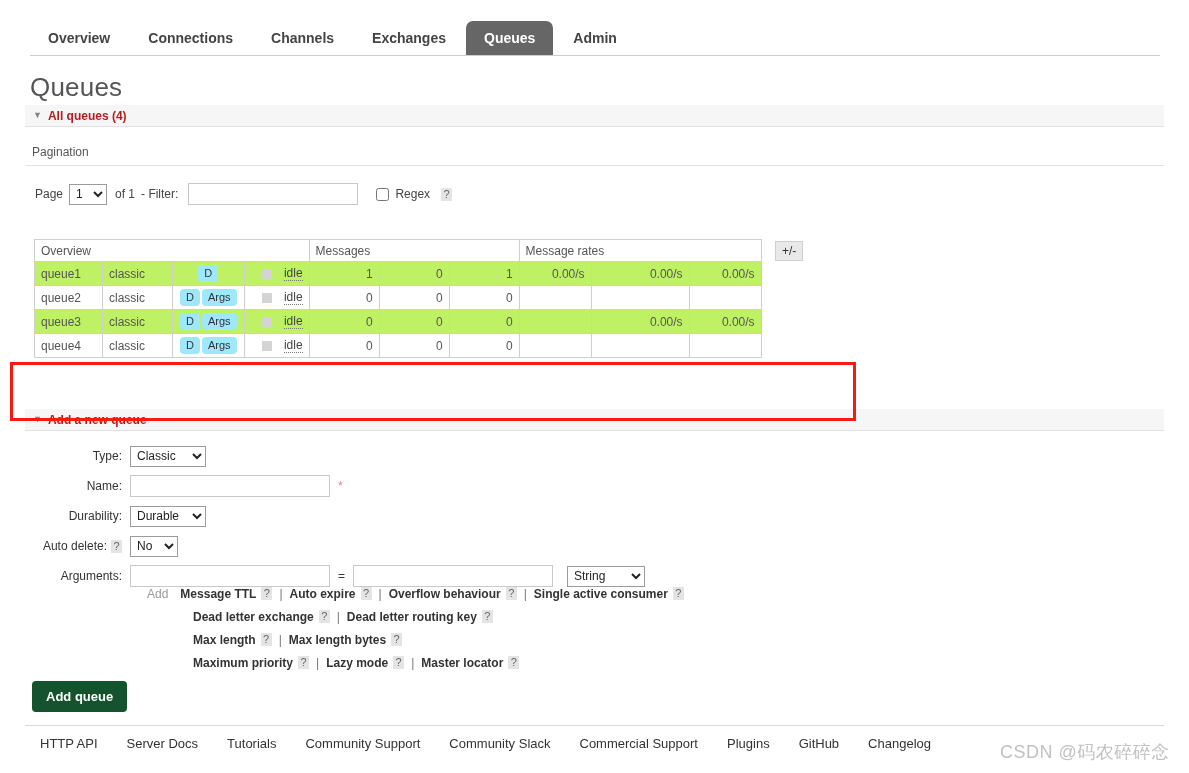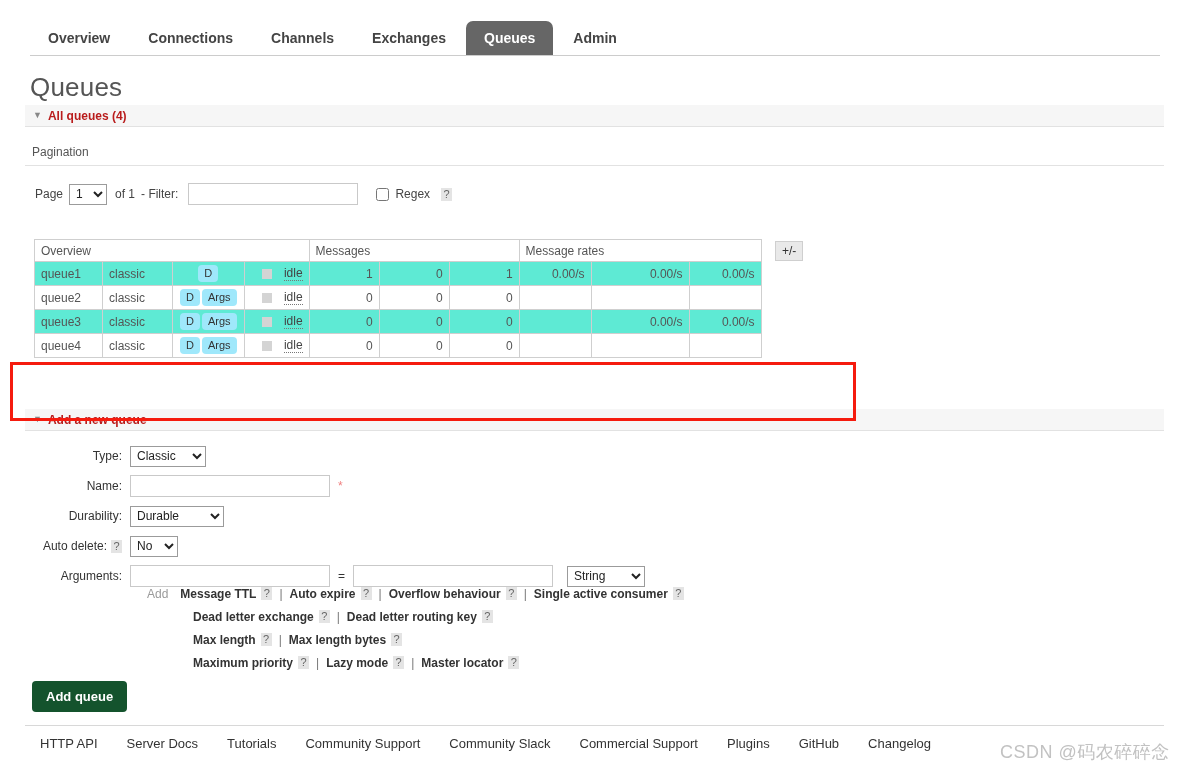--- a/index.html
+++ b/index.html
@@ -196,21 +196,21 @@
   }
   #queues-table thead tr.col-row th {
     background: #ffffff;
     color: #222222;
     font-weight: bold;
     text-align: left;
     height: 22px;
   }
   #queues-table thead tr.col-row th.num { text-align: right; }
   #queues-table tbody td { color: #555555; }
-  #queues-table tbody tr.shaded td { background: #5eead4; margin-left: 20px; }
+  #queues-table tbody tr.shaded td { background: #bef264; margin-left: 20px; }
   #queues-table tbody tr.plain td { background: #ffffff; }
   td.cell-name { font-weight: bold; color: #222222; width: 68px; }
   td.cell-type { width: 70px; }
   td.cell-features { width: 70px; text-align: center; }
   td.cell-state { width: 65px; }
   td.cell-num { text-align: right; width: 70px; }
   td.cell-rate { text-align: right; width: 72px; }
   td.cell-rate.wide { width: 98px; }
 
   .feature-badge {
@@ -281,21 +281,21 @@
   .form-label {
     width: 98px;
     text-align: right;
     padding-right: 8px;
     font-size: 12px;
     color: #333333;
     box-sizing: border-box;
   }
   .form-label .help-q { margin-left: 4px; }
   #type-select      { width: 76px; }
-  #durability-select{ width: 94px; }
+  #durability-select{ width: 76px; }
   #autodelete-select{ width: 48px; }
   #argtype-select   { width: 78px; }
   #name-input { width: 200px; }
   .req-star {
     color: #f08080;
     font-size: 12px;
     margin-left: 8px;
   }
   #arg-key-input   { width: 200px; }
   #arg-val-input   { width: 200px; margin-left: 0; }

